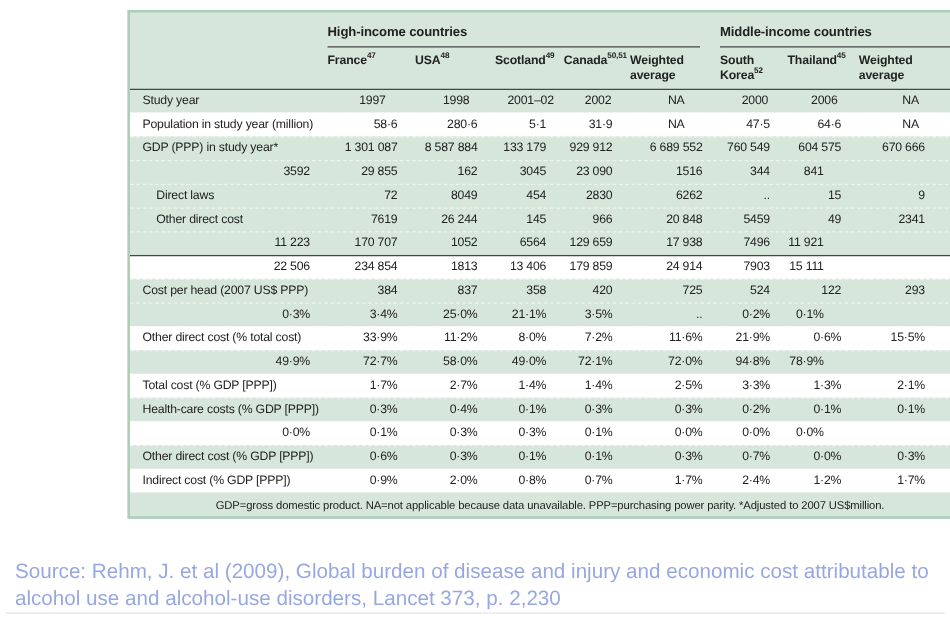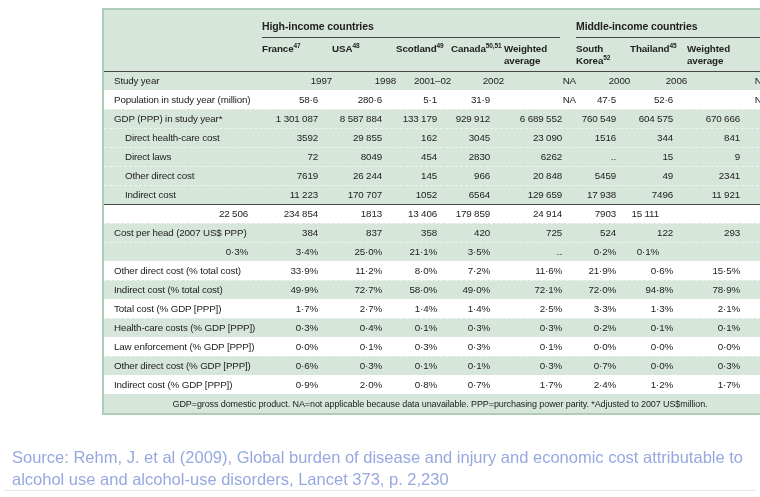--- a/index.html
+++ b/index.html
@@ -29,21 +29,21 @@
   .row{padding:0 16px 0 8px;height:18px;line-height:18px;font-size:9.8px;
        border-top:1px dashed rgba(255,255,255,0.55);}
   .rows .row:first-child{border-top:none;}
   .row.white{background:var(--row-white);}
   .row.rule-top{border-top:1px solid var(--dark);}
   .cell{white-space:nowrap;letter-spacing:-0.15px;}
   .lbl{padding-left:2px;}
   .lbl.ind{padding-left:13px;}
   .val{text-align:right;padding-right:14px;}
   .val:last-child{padding-right:28px;}
-  .val.left{text-align:right;padding-right:0;padding-left:2px;}
+  .val.left{text-align:center;padding-right:0;padding-left:2px;}
   .footnote{font-size:9px;padding:5px 16px 4px 8px;letter-spacing:-0.1px;text-align:center;}
   .caption{margin:0 5px;border-top:1px solid var(--cap-rule);
            padding:4px 10px 6px 3px;font-size:10px;font-weight:bold;letter-spacing:-0.1px;}
   .cap-label{font-style:italic;}
   .source{position:absolute;left:12px;top:447px;width:750px;
           font-size:16.5px;line-height:1.32;color:var(--src);}
   .bottom-line{position:absolute;left:4px;right:4px;top:490px;border-top:1px solid #e6e6e6;}
 </style>
 </head>
 <body style="--tbl-bg: #d6e6da; --tbl-border: #adcdb8; --row-white: #ffffff; --dark: #464646; --cap-rule: #8d8d8d; --txt: #222222; --src: #97a8e0;">
@@ -83,36 +83,35 @@
         <div class="cell val left">NA</div>
       </div>
       <div class="row white">
         <div class="cell lbl">Population in study year (million)</div>
         <div class="cell val">58·6</div>
         <div class="cell val">280·6</div>
         <div class="cell val">5·1</div>
         <div class="cell val">31·9</div>
         <div class="cell val left">NA</div>
         <div class="cell val">47·5</div>
-        <div class="cell val">52·6</div>
+        <div class="cell val">64·6</div>
         <div class="cell val left">NA</div>
       </div>
       <div class="row green">
         <div class="cell lbl">GDP (PPP) in study year*</div>
         <div class="cell val">1 301 087</div>
         <div class="cell val">8 587 884</div>
         <div class="cell val">133 179</div>
         <div class="cell val">929 912</div>
         <div class="cell val">6 689 552</div>
         <div class="cell val">760 549</div>
         <div class="cell val">604 575</div>
         <div class="cell val">670 666</div>
       </div>
       <div class="row green">
-        <div class="cell lbl ind">Direct health-care cost</div>
         <div class="cell val">3592</div>
         <div class="cell val">29 855</div>
         <div class="cell val">162</div>
         <div class="cell val">3045</div>
         <div class="cell val">23 090</div>
         <div class="cell val">1516</div>
         <div class="cell val">344</div>
         <div class="cell val">841</div>
       </div>
       <div class="row green">
@@ -131,21 +130,20 @@
         <div class="cell val">7619</div>
         <div class="cell val">26 244</div>
         <div class="cell val">145</div>
         <div class="cell val">966</div>
         <div class="cell val">20 848</div>
         <div class="cell val">5459</div>
         <div class="cell val">49</div>
         <div class="cell val">2341</div>
       </div>
       <div class="row green">
-        <div class="cell lbl ind">Indirect cost</div>
         <div class="cell val">11 223</div>
         <div class="cell val">170 707</div>
         <div class="cell val">1052</div>
         <div class="cell val">6564</div>
         <div class="cell val">129 659</div>
         <div class="cell val">17 938</div>
         <div class="cell val">7496</div>
         <div class="cell val">11 921</div>
       </div>
       <div class="row white rule-top">
@@ -184,21 +182,20 @@
         <div class="cell val">33·9%</div>
         <div class="cell val">11·2%</div>
         <div class="cell val">8·0%</div>
         <div class="cell val">7·2%</div>
         <div class="cell val">11·6%</div>
         <div class="cell val">21·9%</div>
         <div class="cell val">0·6%</div>
         <div class="cell val">15·5%</div>
       </div>
       <div class="row green">
-        <div class="cell lbl">Indirect cost (% total cost)</div>
         <div class="cell val">49·9%</div>
         <div class="cell val">72·7%</div>
         <div class="cell val">58·0%</div>
         <div class="cell val">49·0%</div>
         <div class="cell val">72·1%</div>
         <div class="cell val">72·0%</div>
         <div class="cell val">94·8%</div>
         <div class="cell val">78·9%</div>
       </div>
       <div class="row white">
@@ -217,21 +214,20 @@
         <div class="cell val">0·3%</div>
         <div class="cell val">0·4%</div>
         <div class="cell val">0·1%</div>
         <div class="cell val">0·3%</div>
         <div class="cell val">0·3%</div>
         <div class="cell val">0·2%</div>
         <div class="cell val">0·1%</div>
         <div class="cell val">0·1%</div>
       </div>
       <div class="row white">
-        <div class="cell lbl">Law enforcement (% GDP [PPP])</div>
         <div class="cell val">0·0%</div>
         <div class="cell val">0·1%</div>
         <div class="cell val">0·3%</div>
         <div class="cell val">0·3%</div>
         <div class="cell val">0·1%</div>
         <div class="cell val">0·0%</div>
         <div class="cell val">0·0%</div>
         <div class="cell val">0·0%</div>
       </div>
       <div class="row green">

